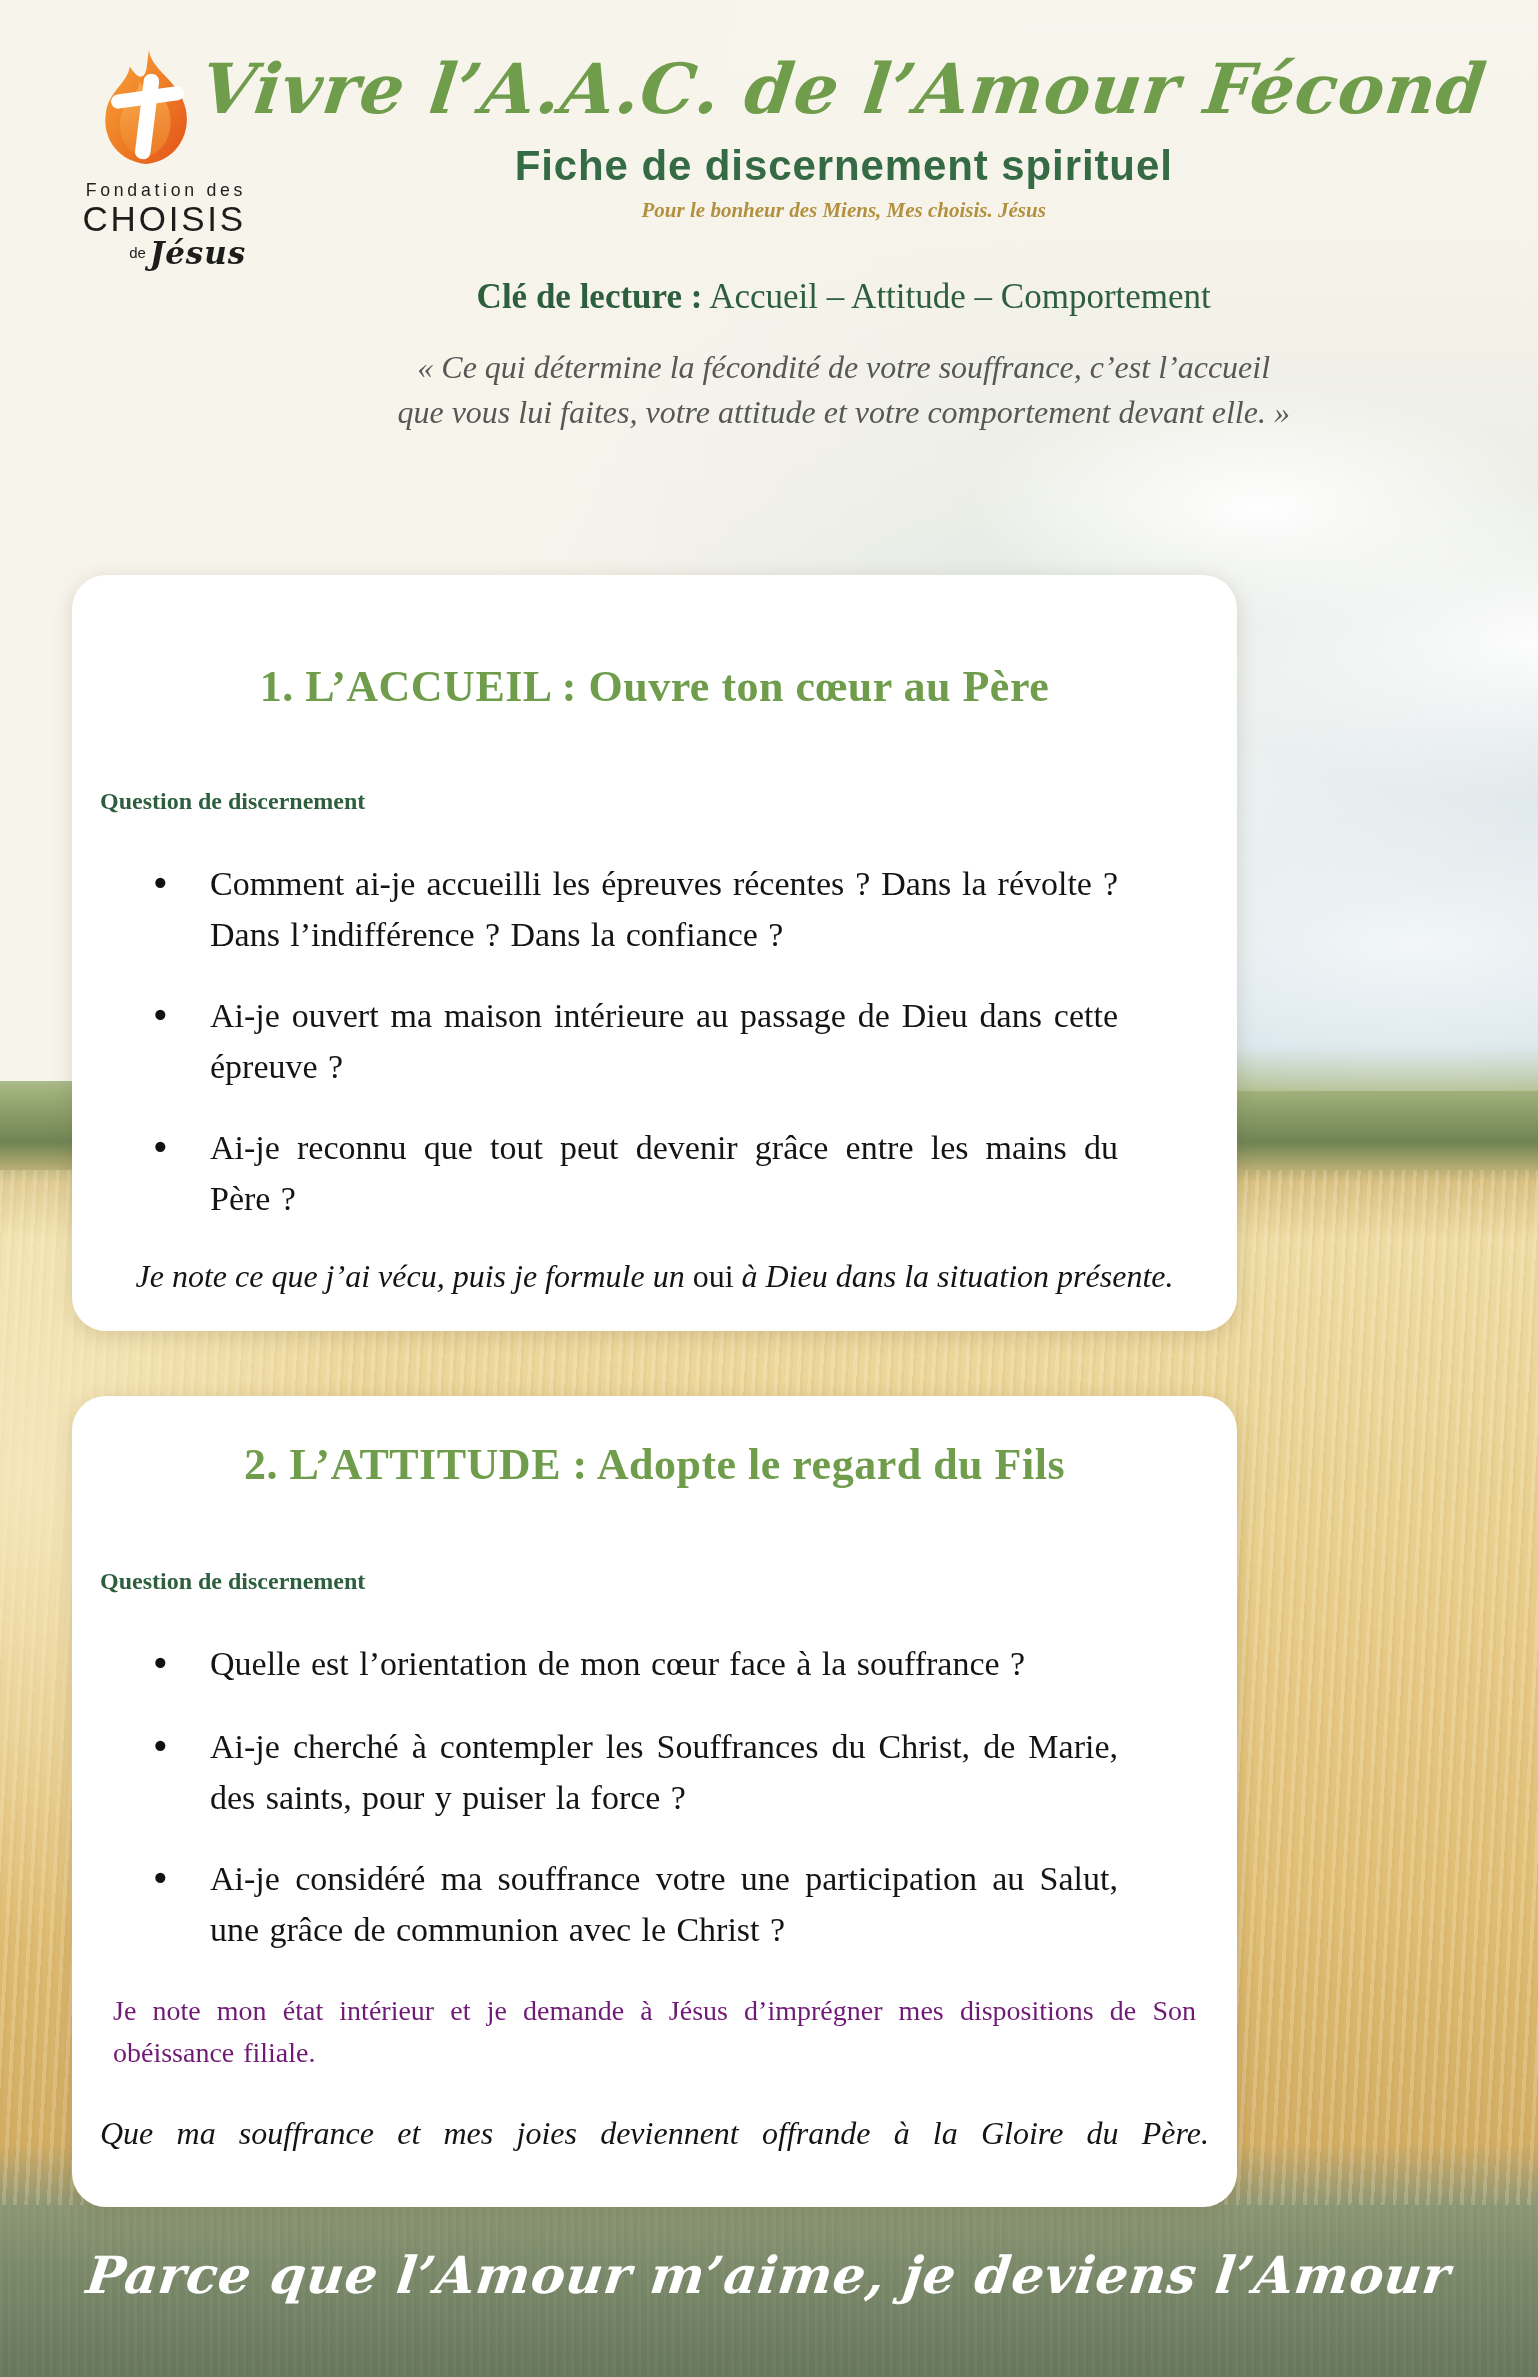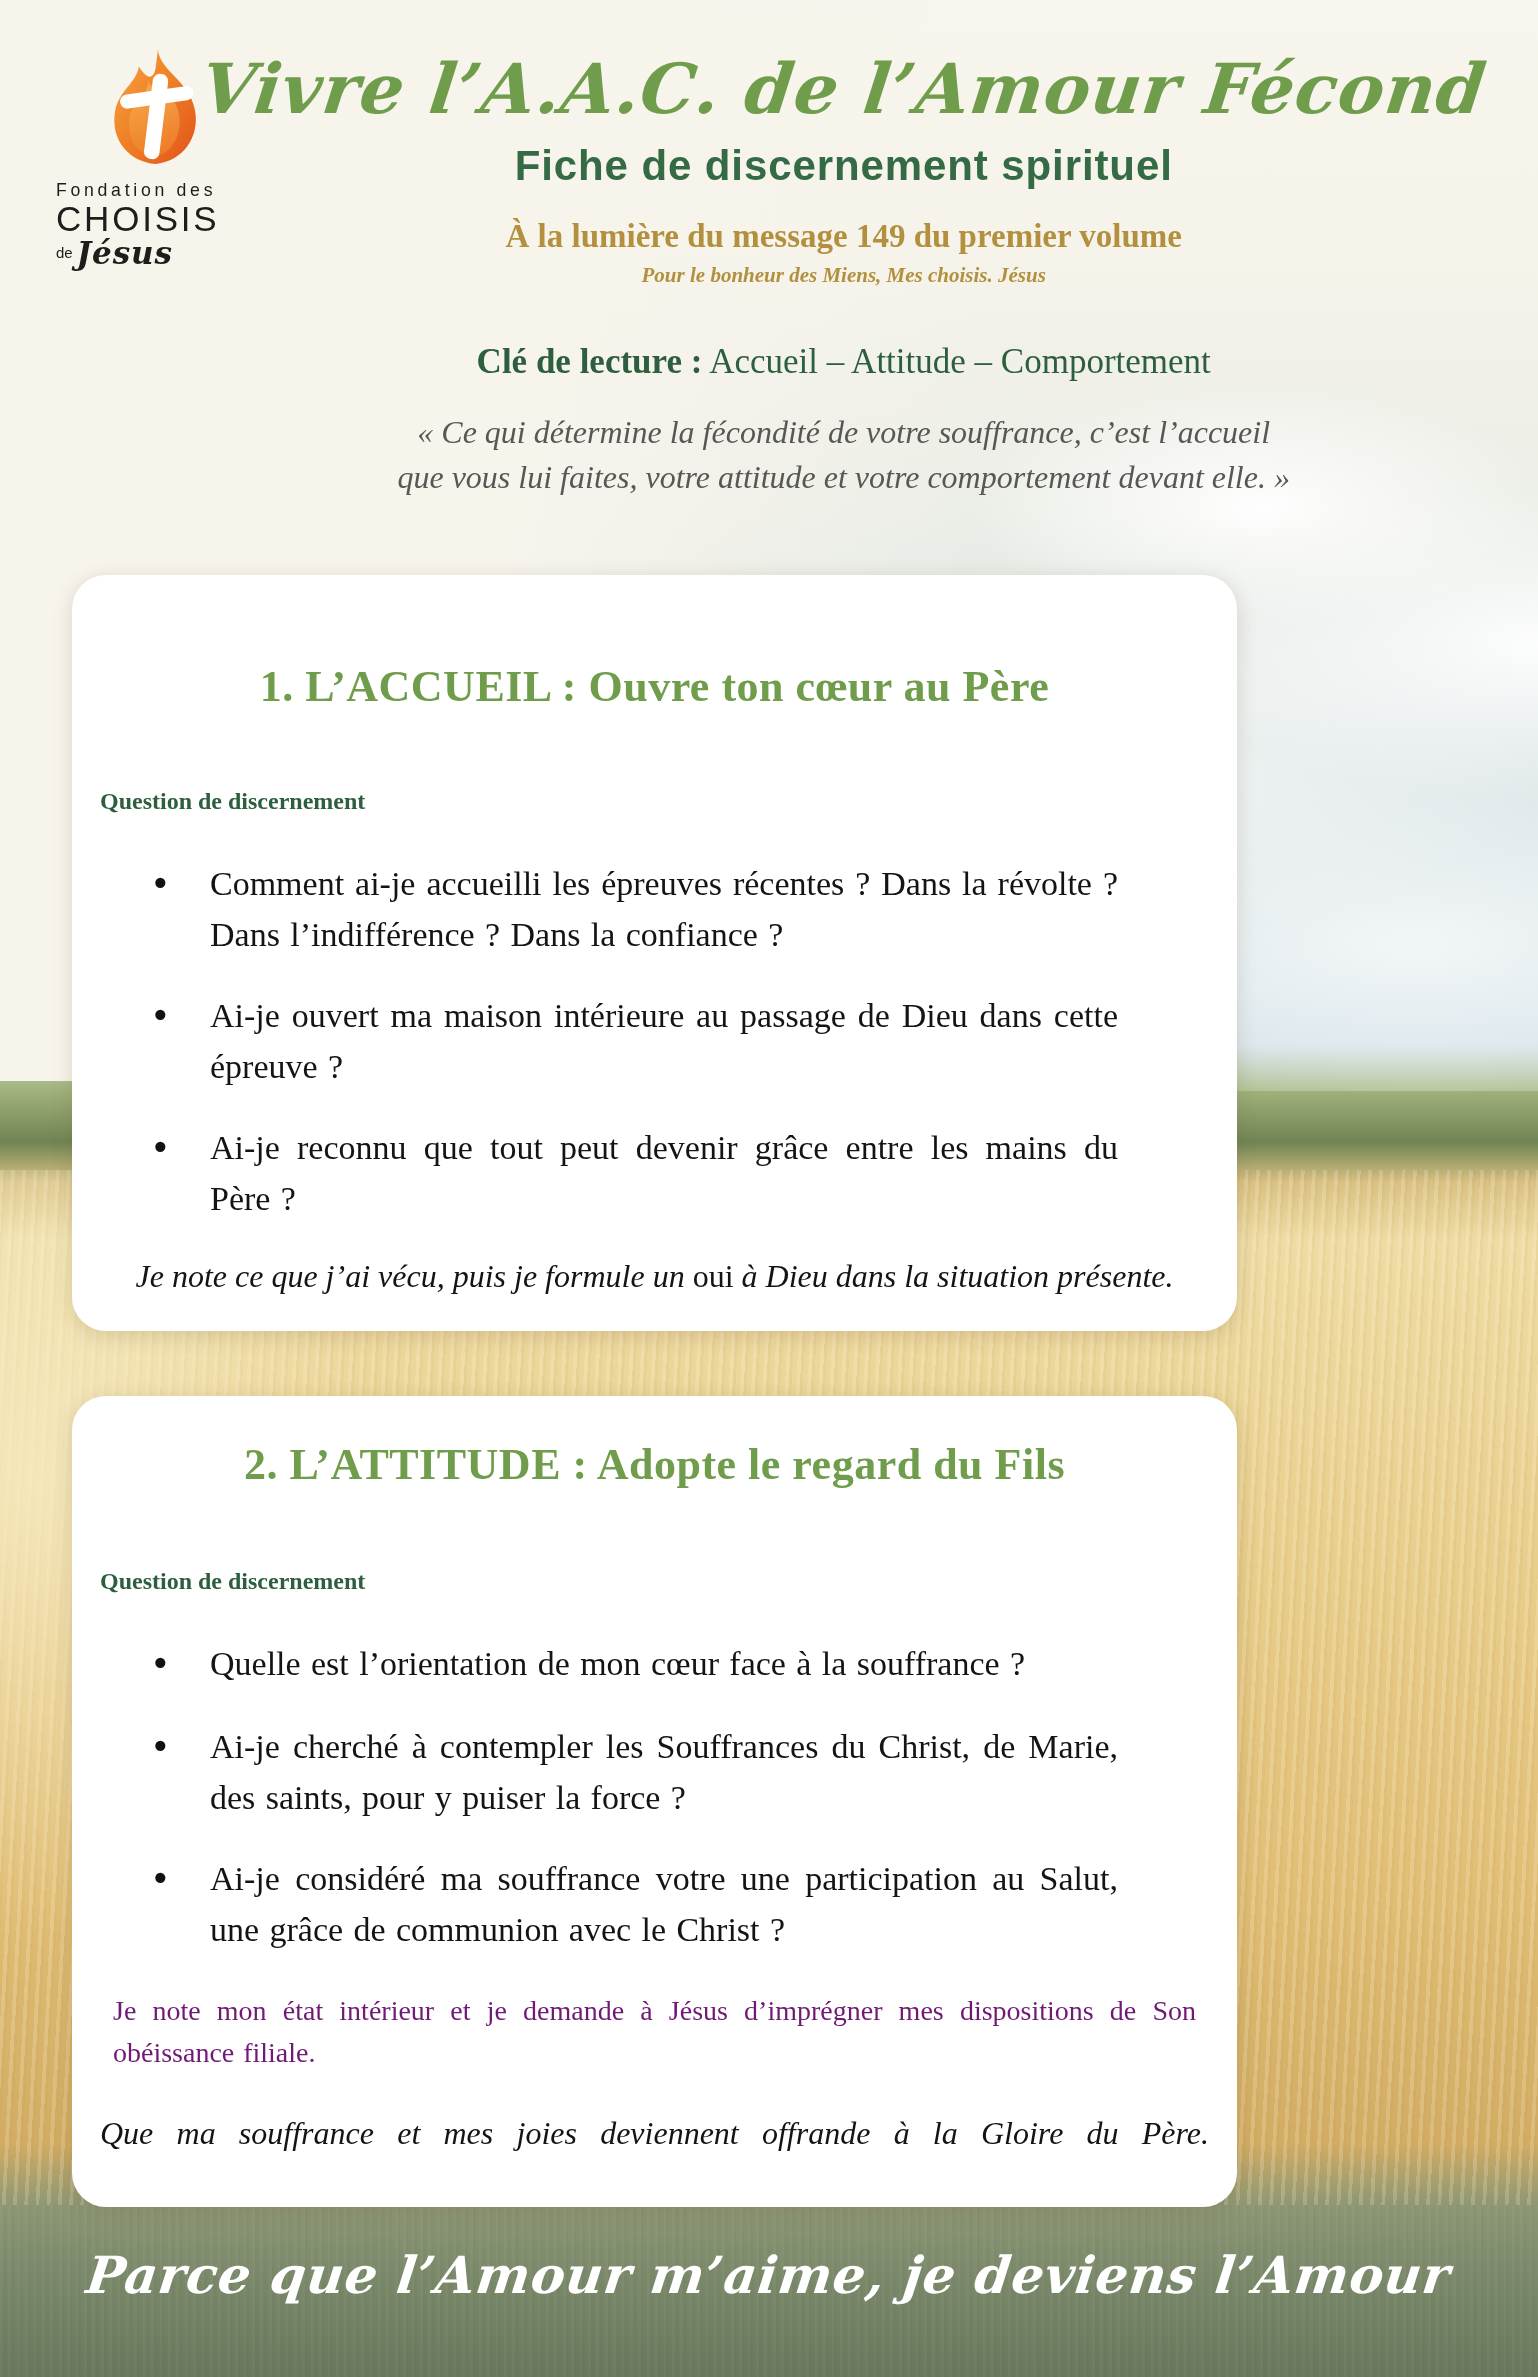--- a/index.html
+++ b/index.html
@@ -28,21 +28,21 @@
   }
   .bg-wheat-texture { position:absolute; left:0; top:1170px; width:100%; height:1035px; opacity:.65;
     background:
       radial-gradient(ellipse 485px 653px at 2% 30%, rgba(255,250,225,.8), rgba(255,250,225,0) 70%),
       repeating-linear-gradient(93deg, rgba(255,248,220,.30) 0 3.7px, rgba(190,150,80,.14) 3.7px 6.5px, rgba(0,0,0,0) 6.5px 11.2px);
   }
   .bg-footer-texture { position:absolute; left:0; top:2205px; width:100%; height:172px; opacity:.5;
     background:repeating-linear-gradient(90deg, rgba(255,255,255,.06) 0 2.8px, rgba(40,60,30,.05) 2.8px 5.6px, rgba(0,0,0,0) 5.6px 8.4px);
   }
   
-  .logo { position:absolute; left:56px; top:47px; width:199px; text-align:left; }
+  .logo { position:absolute; left:47px; top:47px; width:199px; text-align:right; }
   .logo svg { display:block; margin:0 auto; }
   .logo-line1 { font-family:"Liberation Sans", sans-serif; font-size:17.7px; letter-spacing:3.7px; color:#1d1d1b; margin-top:5.6px; }
   .logo-line2 { font-family:"Liberation Sans", sans-serif; font-size:35px; letter-spacing:2.8px; color:#1d1d1b; line-height:1.05; font-weight:500; }
   .logo-line3 { color:#1d1d1b; margin-top:-1.9px; }
   .logo-line3 .de { font-family:"Liberation Sans", sans-serif; font-size:15px; vertical-align:5.6px; }
   .logo-line3 .name { font-family:"DejaVu Serif", serif; font-style:italic; font-weight:bold; font-size:31px; letter-spacing:0.9px; }
   
   .header { position:absolute; left:168px; right:18.6px; top:0; text-align:center; }
   .script-title { margin-top:48px; }
   .script-title span { display:inline-block; transform:skewX(-7deg);
@@ -112,21 +112,20 @@
       </g>
     </svg>
     <div class="logo-line1">Fondation des</div>
     <div class="logo-line2">CHOISIS</div>
     <div class="logo-line3"><span class="de">de</span> <span class="name">Jésus</span></div>
   </div>
 
   <div class="header">
     <div class="script-title"><span>Vivre l’A.A.C. de l’Amour Fécond</span></div>
     <div class="subtitle">Fiche de discernement spirituel</div>
-    <div class="context-line">À la lumière du message 149 du premier volume</div>
     <div class="source-line">Pour le bonheur des Miens, Mes choisis. Jésus</div>
     <div class="reading-key"><span class="key-label">Clé de lecture :</span><span> Accueil – Attitude – Comportement</span></div>
     <div class="quote">
       <div>« Ce qui détermine la fécondité de votre souffrance, c’est l’accueil</div>
       <div>que vous lui faites, votre attitude et votre comportement devant elle. »</div>
     </div>
   </div>
 
   <div class="card" id="card1">
     <div class="card-title">1. L’ACCUEIL : Ouvre ton cœur au Père</div>

